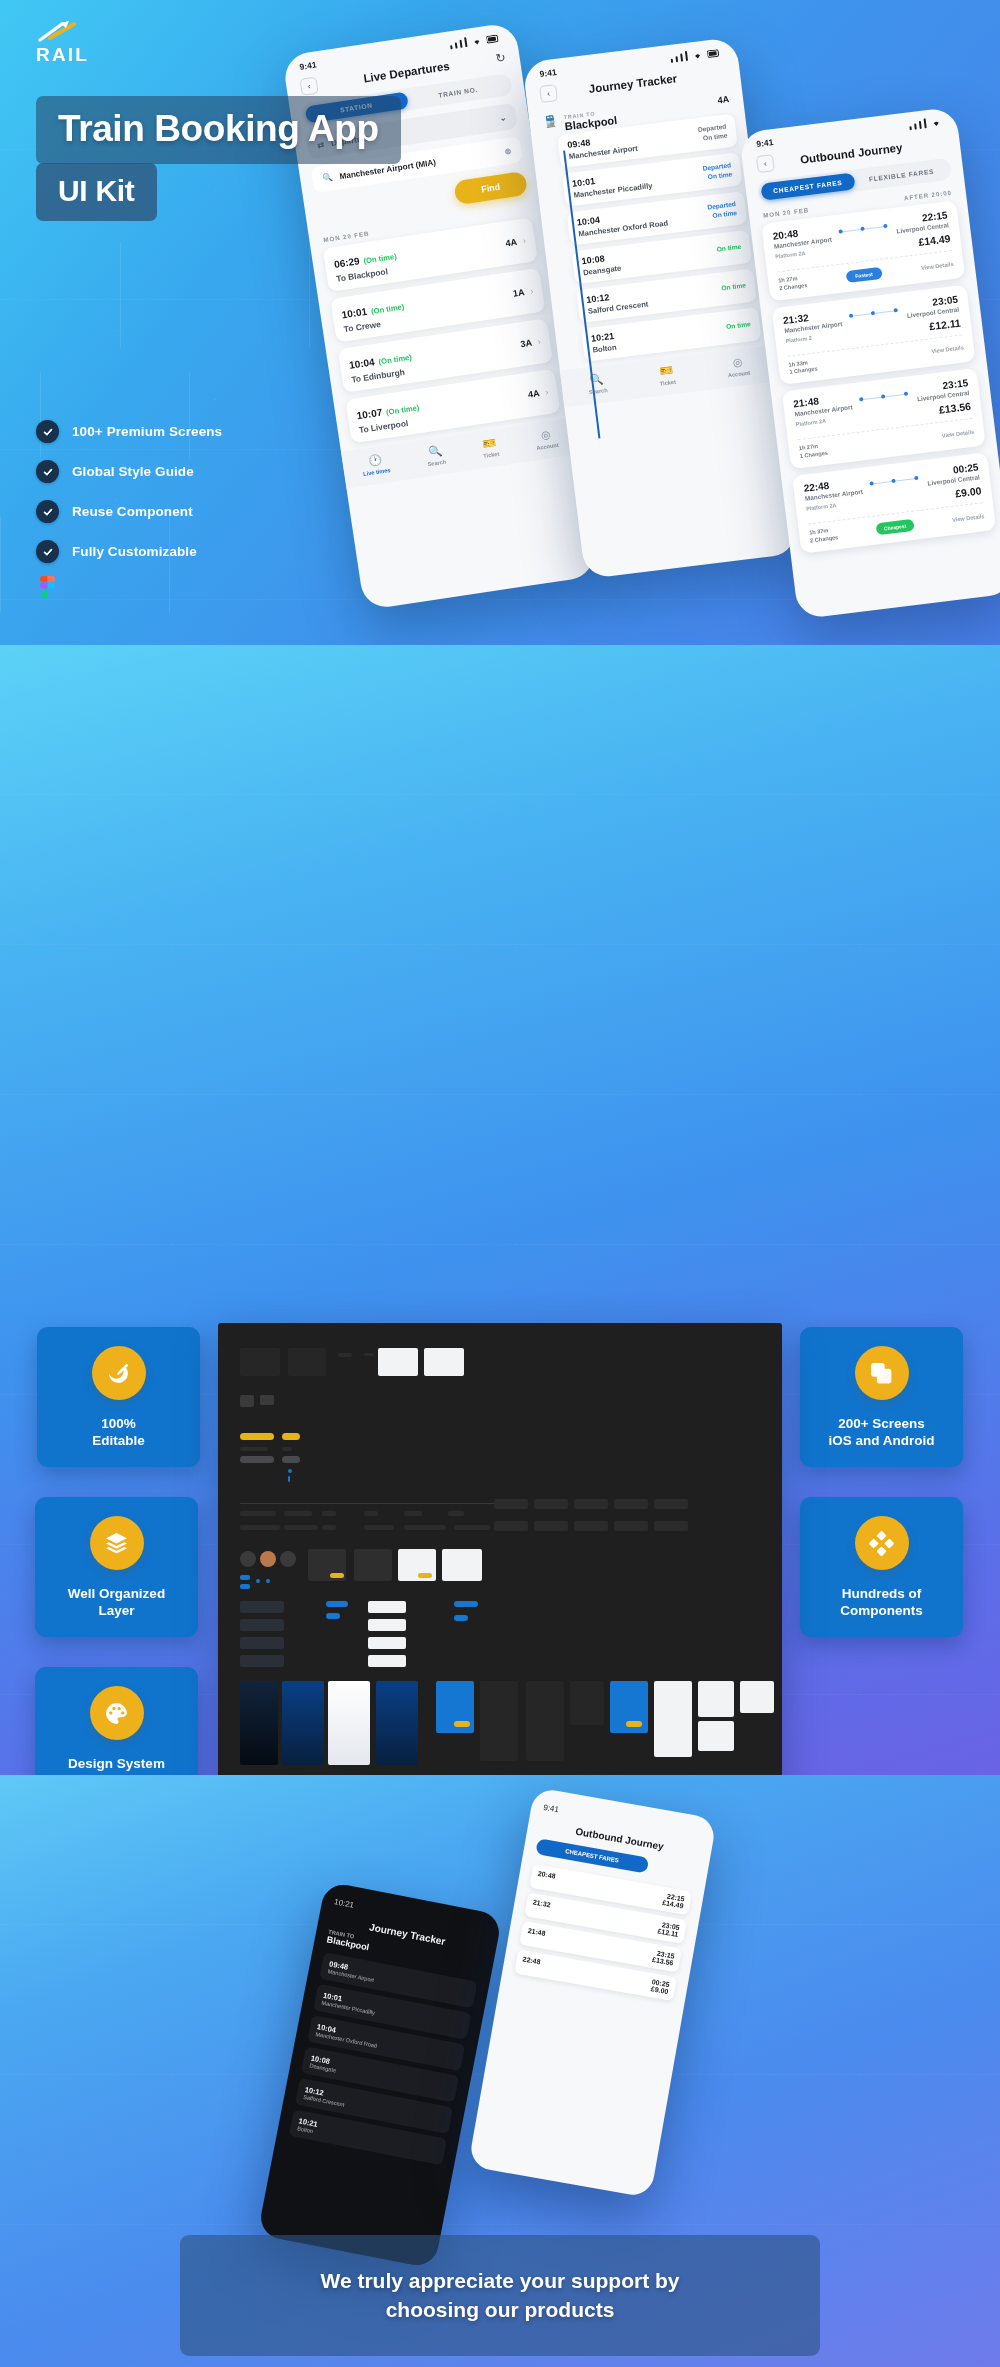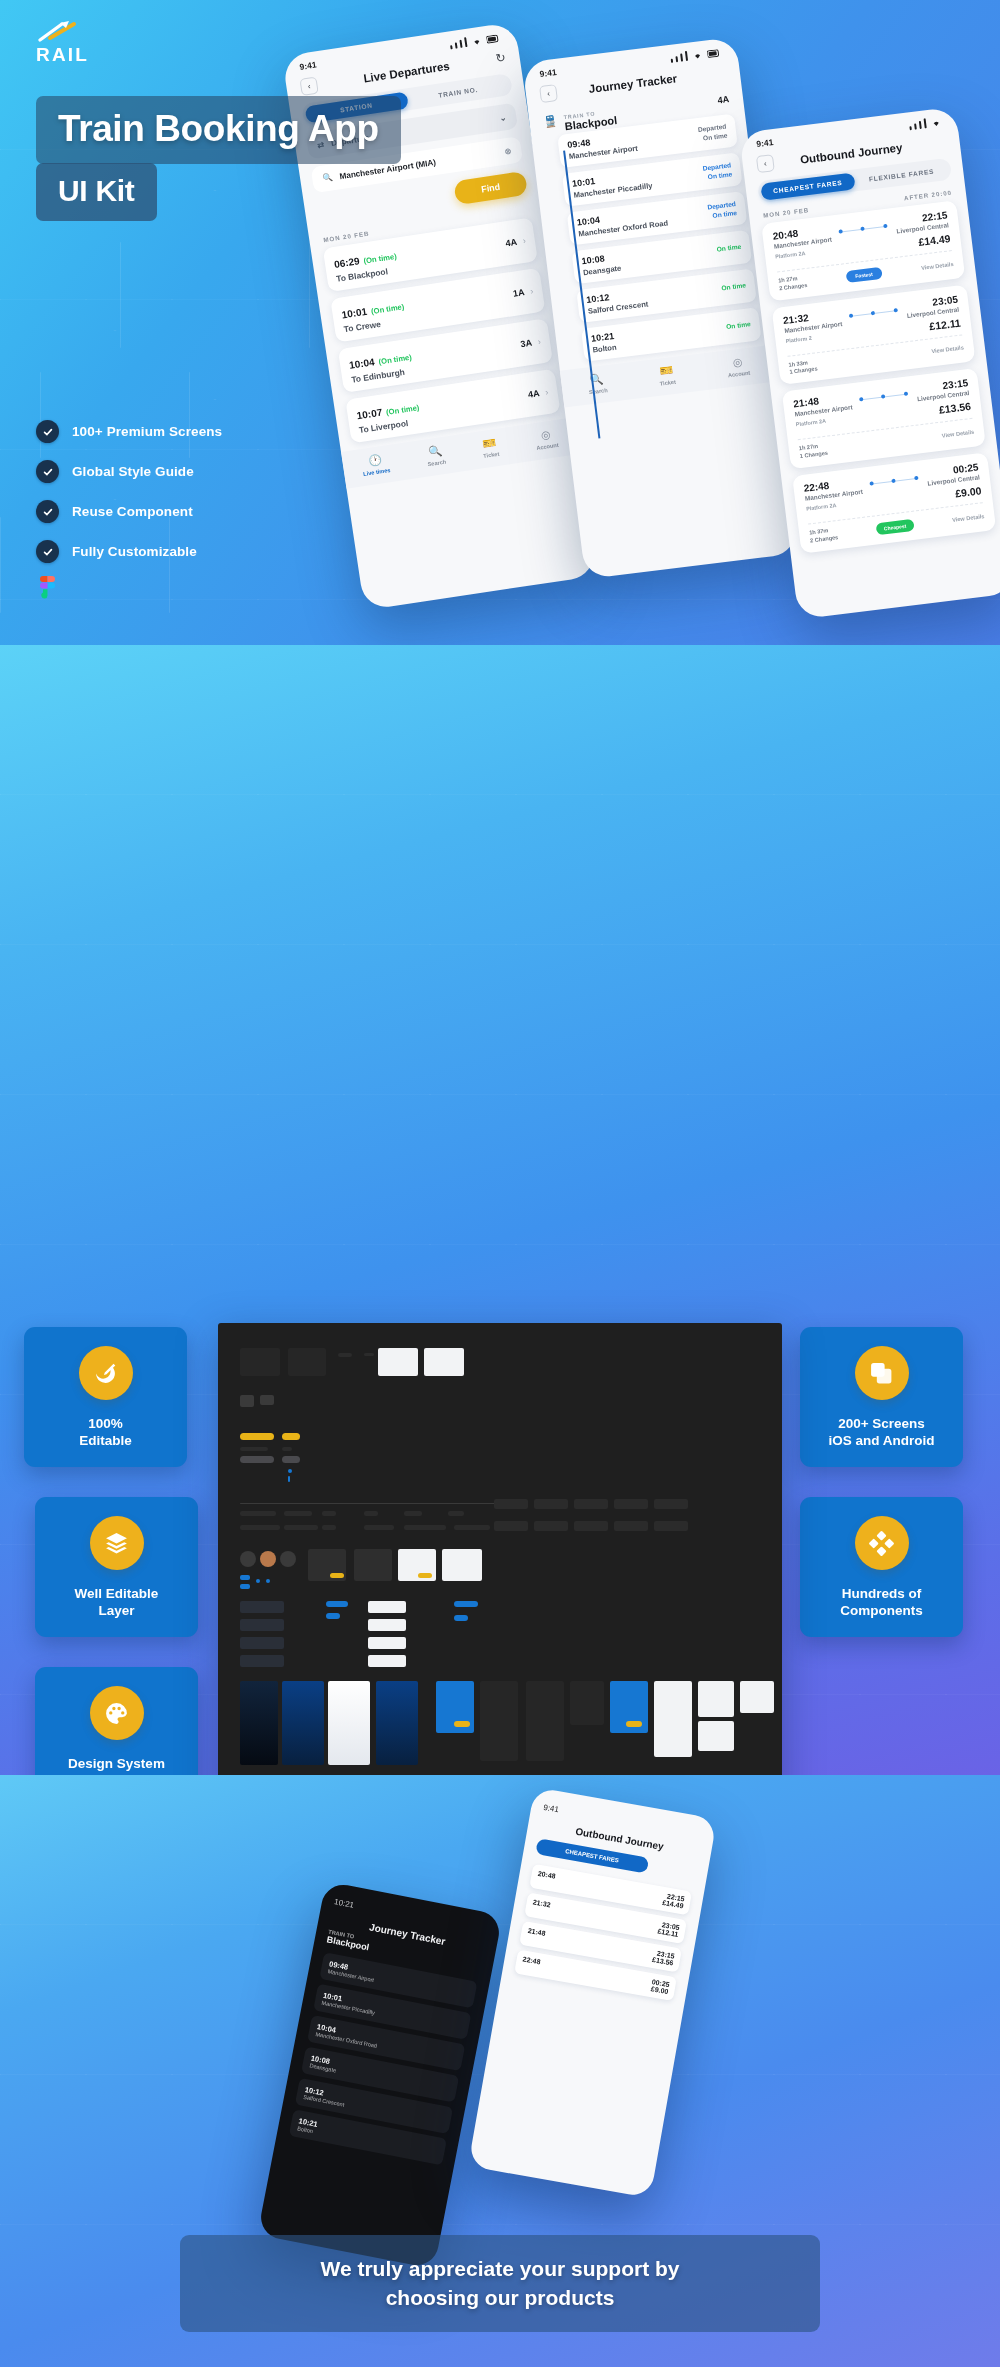--- a/index.html
+++ b/index.html
@@ -203,21 +203,21 @@
   .mk-p{ font-size:7px;font-weight:800;color:#16181d; }
 
   
   .footer{
     position:relative; width:1000px; height:592px; overflow:hidden;
     background:linear-gradient(160deg,#5fc9f6 0%,#4aa8f1 25%,#4a8bee 60%,#6f7bea 100%);
   }
   .thanks{
     position:absolute; left:180px; top:2235px; width:640px;
     background:rgba(45,84,132,.62); border-radius:9px;
-    padding:19px 24px; text-align:center; z-index:9;
+    padding:31px 24px; text-align:center; z-index:9;
   }
   .thanks p{ color:#fff;font-size:21px;font-weight:800;line-height:1.4;
     text-shadow:0 2px 5px rgba(0,0,0,.3); }
   .fphone{
     position:absolute; border-radius:22px; overflow:hidden;
     box-shadow:0 24px 55px rgba(10,35,80,.42);
   }
   .fp-dark{ background:#101114; }
   .fp-light{ background:#f7f8fa; }
 </style>
@@ -624,38 +624,38 @@
         <path d="M9.5 6.6H14a3 3 0 010 6H9.5v-6z" fill="#1abcfe"></path>
         <path d="M5 6.6h4.5v6H5a3 3 0 010-6z" fill="#a259ff"></path>
         <path d="M5 13.2h4.5v6.2a3.1 3.1 0 11-4.5-2.8v-3.4z" fill="#0acf83"></path>
       </svg>
     </div>
   </section>
 
   <section class="features">
     <div class="hexpattern"></div>
 
-    <div class="fcard" style="left:24px;top:682px;">
+    <div class="fcard" style="left:37px;top:682px;">
       <div class="fic">
         <svg viewBox="0 0 24 24">
             <path d="M3 12a9 9 0 1015.5-6.2l-2 2A6.2 6.2 0 113 12z"></path>
             <path d="M19.7 2.6l1.7 1.7-8.4 8.4-2.5.8.8-2.5 8.4-8.4z"></path>
           </svg>
       </div>
       <p><span>100%</span><br><span>Editable</span></p>
     </div>
     <div class="fcard" style="left:35px;top:852px;">
       <div class="fic">
         <svg viewBox="0 0 24 24">
             <path d="M12 2L2 7l10 5 10-5-10-5z"></path>
             <path d="M2 12l10 5 10-5-2.5-1.25L12 14.5 4.5 10.75 2 12z"></path>
             <path d="M2 16.5l10 5 10-5-2.5-1.25L12 19 4.5 15.25 2 16.5z"></path>
           </svg>
       </div>
-      <p><span>Well Editable</span><br><span>Layer</span></p>
+      <p><span>Well Organized</span><br><span>Layer</span></p>
     </div>
     <div class="fcard" style="left:35px;top:1022px;">
       <div class="fic">
         <svg viewBox="0 0 24 24">
             <path d="M12 2a10 10 0 000 20c1.1 0 2-.9 2-2 0-.5-.2-1-.5-1.3-.3-.4-.5-.8-.5-1.2 0-1.1.9-2 2-2h2.3A5.2 5.2 0 0022 12 10 10 0 0012 2zM6.5 13a1.6 1.6 0 110-3.2 1.6 1.6 0 010 3.2zm3-4.2a1.6 1.6 0 110-3.2 1.6 1.6 0 010 3.2zm5 0a1.6 1.6 0 110-3.2 1.6 1.6 0 010 3.2zm3.5 4.2a1.6 1.6 0 110-3.2 1.6 1.6 0 010 3.2z"></path>
           </svg>
       </div>
       <p><span>Design System</span><br><span>Included</span></p>
     </div>
 

